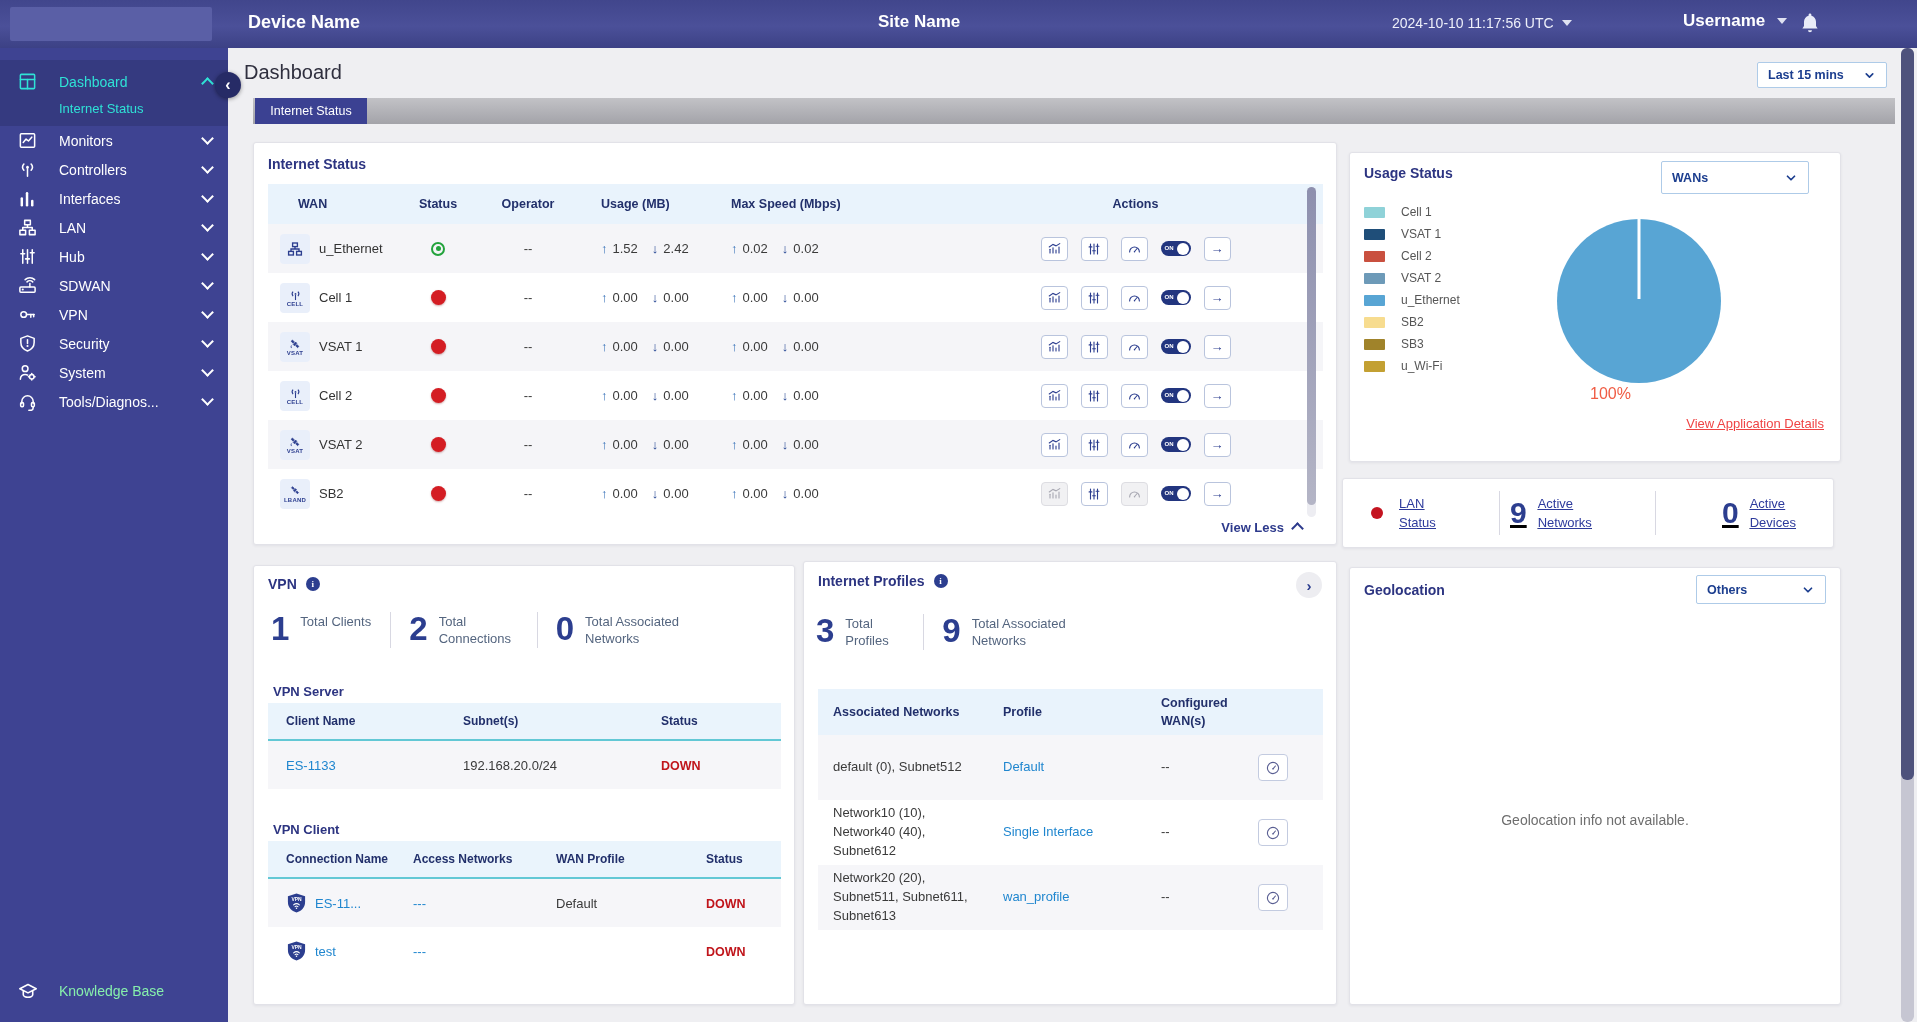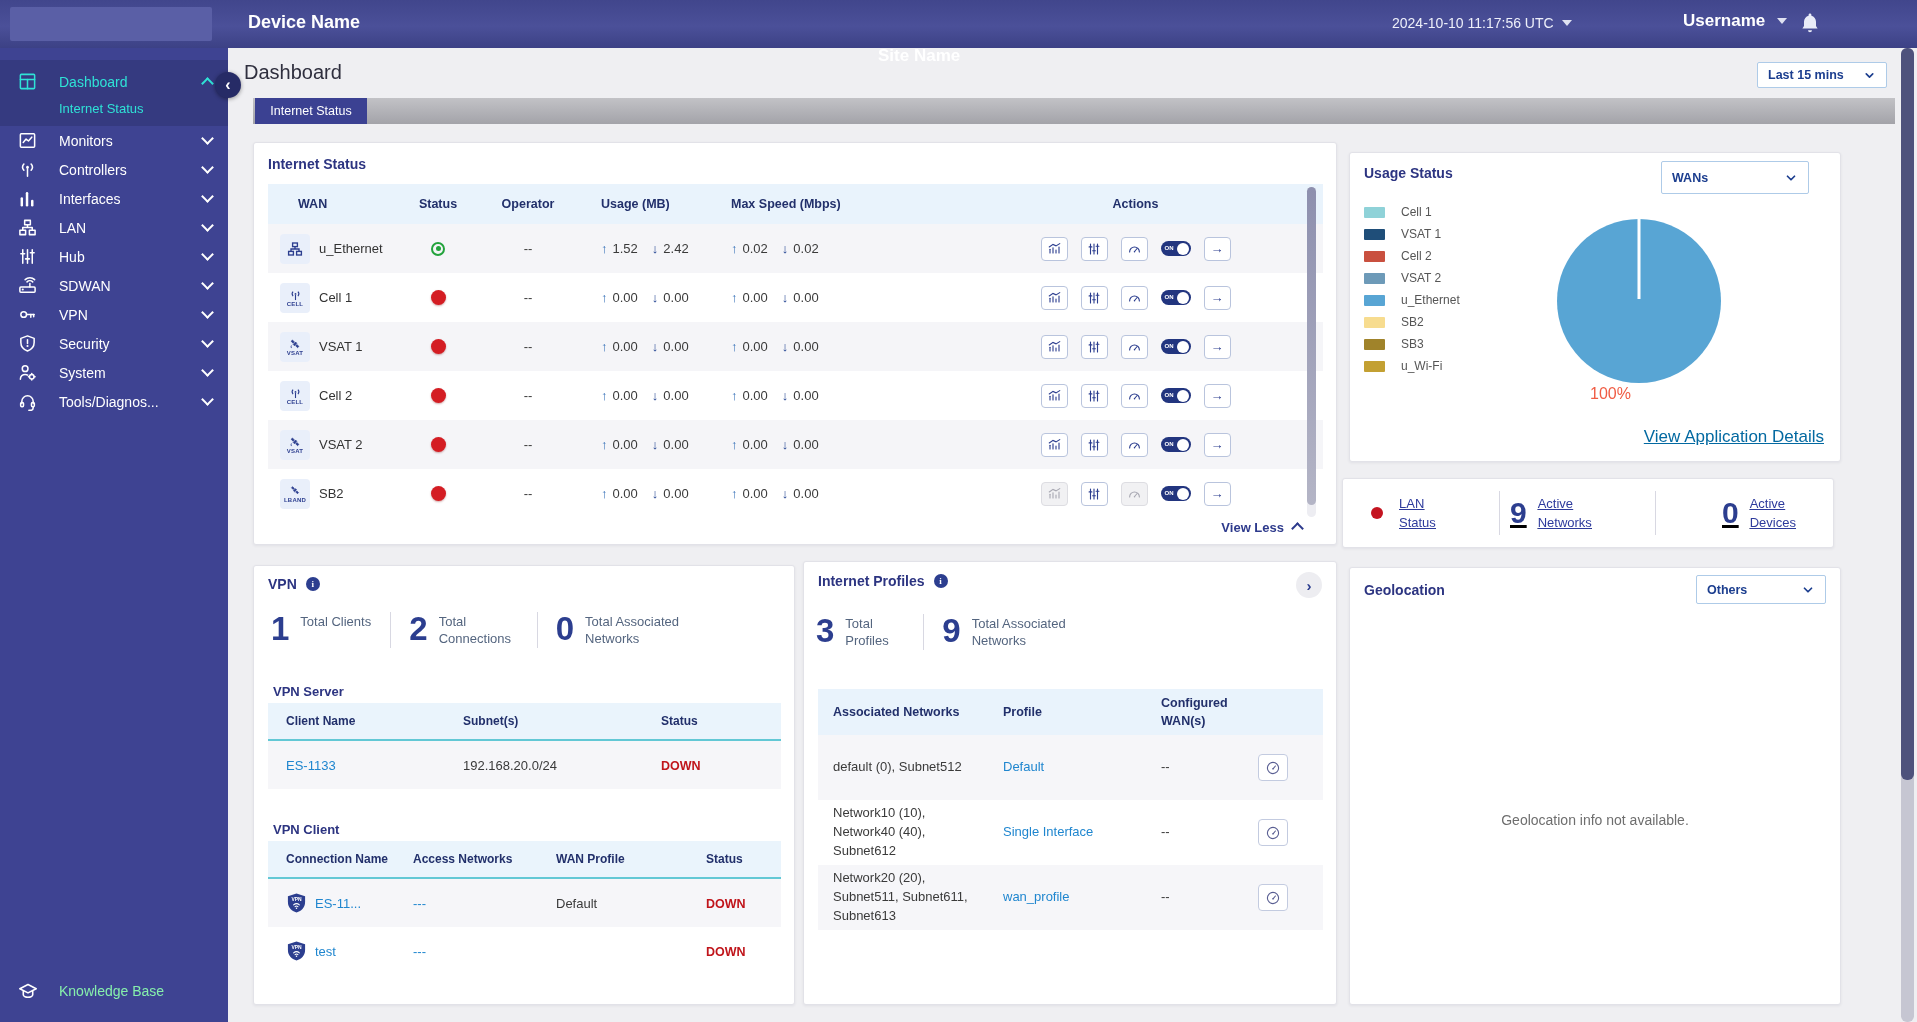--- a/index.html
+++ b/index.html
@@ -5,21 +5,21 @@
   * { margin:0; padding:0; box-sizing:border-box; }
   html,body { width:1917px; height:1022px; overflow:hidden; font-family:"Liberation Sans", sans-serif; background:#efeff2; }
   .abs { position:absolute; }
   svg { display:block; }
 
   
   .topbar { position:absolute; left:0; top:0; width:1917px; height:48px;
     background:linear-gradient(180deg,#41468c 0%,#4b5099 55%,#3c4185 100%); z-index:30; }
   .logo-box { position:absolute; left:10px; top:7px; width:202px; height:34px; background:#5a5fa6; border-radius:2px; }
   .device-name { position:absolute; left:248px; top:12px; color:#fff; font-size:18px; font-weight:bold; }
-  .site-name { position:absolute; left:878px; top:12px; color:#fff; font-size:17px; font-weight:bold;margin-top:34px; }
+  .site-name { position:absolute; left:878px; top:12px; color:#fff; font-size:17px; font-weight:bold; }
   .timestamp { position:absolute; left:1392px; top:15px; color:#eef0fa; font-size:14px; display:flex; align-items:center; gap:8px; cursor:pointer; }
   .username { position:absolute; left:1683px; top:11px; color:#fff; font-size:17px; font-weight:bold; display:flex; align-items:center; gap:12px; cursor:pointer; }
   .bell { position:absolute; left:1800px; top:12px; cursor:pointer; }
   .caret-w { width:0; height:0; border-left:5px solid transparent; border-right:5px solid transparent; border-top:6px solid #dfe2f2; }
 
   
   .sidebar { position:absolute; left:0; top:48px; width:228px; height:974px; background:#3e4392; z-index:20; }
   .sb-item { height:29px; display:flex; align-items:center; padding:0 16px 0 18px; color:#fff; font-size:14px; cursor:pointer; }
   .sb-item .icn { width:19px; height:19px; margin-right:22px; flex:0 0 auto; color:#fff; }
   .sb-item .lbl { flex:1; }
@@ -127,21 +127,21 @@
   .card-usage { left:1121px; top:104px; width:492px; height:310px; }
   .usage-title { position:absolute; left:14px; top:12px; }
   .usage-sel { position:absolute; left:311px; top:8px; width:148px; height:33px;border-radius:8px; }
   .legend { position:absolute; left:14px; top:48px; }
   .lg-item { height:22px; display:flex; align-items:center; gap:16px; font-size:12px; color:#555; }
   .lg-sw { width:21px; height:11px; border-radius:1px; flex:0 0 auto; }
   .pie-wrap { position:absolute; left:207px; top:66px; width:164px; height:164px; }
   .pie { width:164px; height:164px; border-radius:50%; position:relative; }
   .pie .gap { position:absolute; left:50%; top:0; width:3px; height:80px; background:#fff; transform:translateX(-50%); }
   .pie-label { position:absolute; left:240px; top:232px; font-size:16px; color:#f05c44; }
-  .usage-link { position:absolute; right:16px; bottom:14px; font-size:17px; color:#0369a1; text-decoration:underline; cursor:pointer; }
+  .usage-link { position:absolute; right:16px; bottom:30px; font-size:13px; color:#ef4444; text-decoration:underline; cursor:pointer; }
 
   
   .card-lan { left:1114px; top:430px; width:492px; height:70px; display:flex; align-items:center;text-decoration:underline; }
   .lan-g1 { display:flex; align-items:center; gap:16px; margin-left:28px; width:128px; }
   .lan-dot { width:12px; height:12px; border-radius:50%; background:#c41420; flex:0 0 auto; }
   .lan-link { color:#2d3a9c; font-size:13px; text-decoration:underline; cursor:pointer; line-height:1.5; width:62px; }
   .lan-num { font-size:30px; font-weight:bold; color:#2c3e8f; margin-right:11px; }
   .lan-div { width:1px; height:44px; background:#d8d8e2; }
   .lan-g2 { display:flex; align-items:center; margin:0 0 0 10px; width:145px; }
   .lan-g3 { display:flex; align-items:center; margin-left:66px; }

